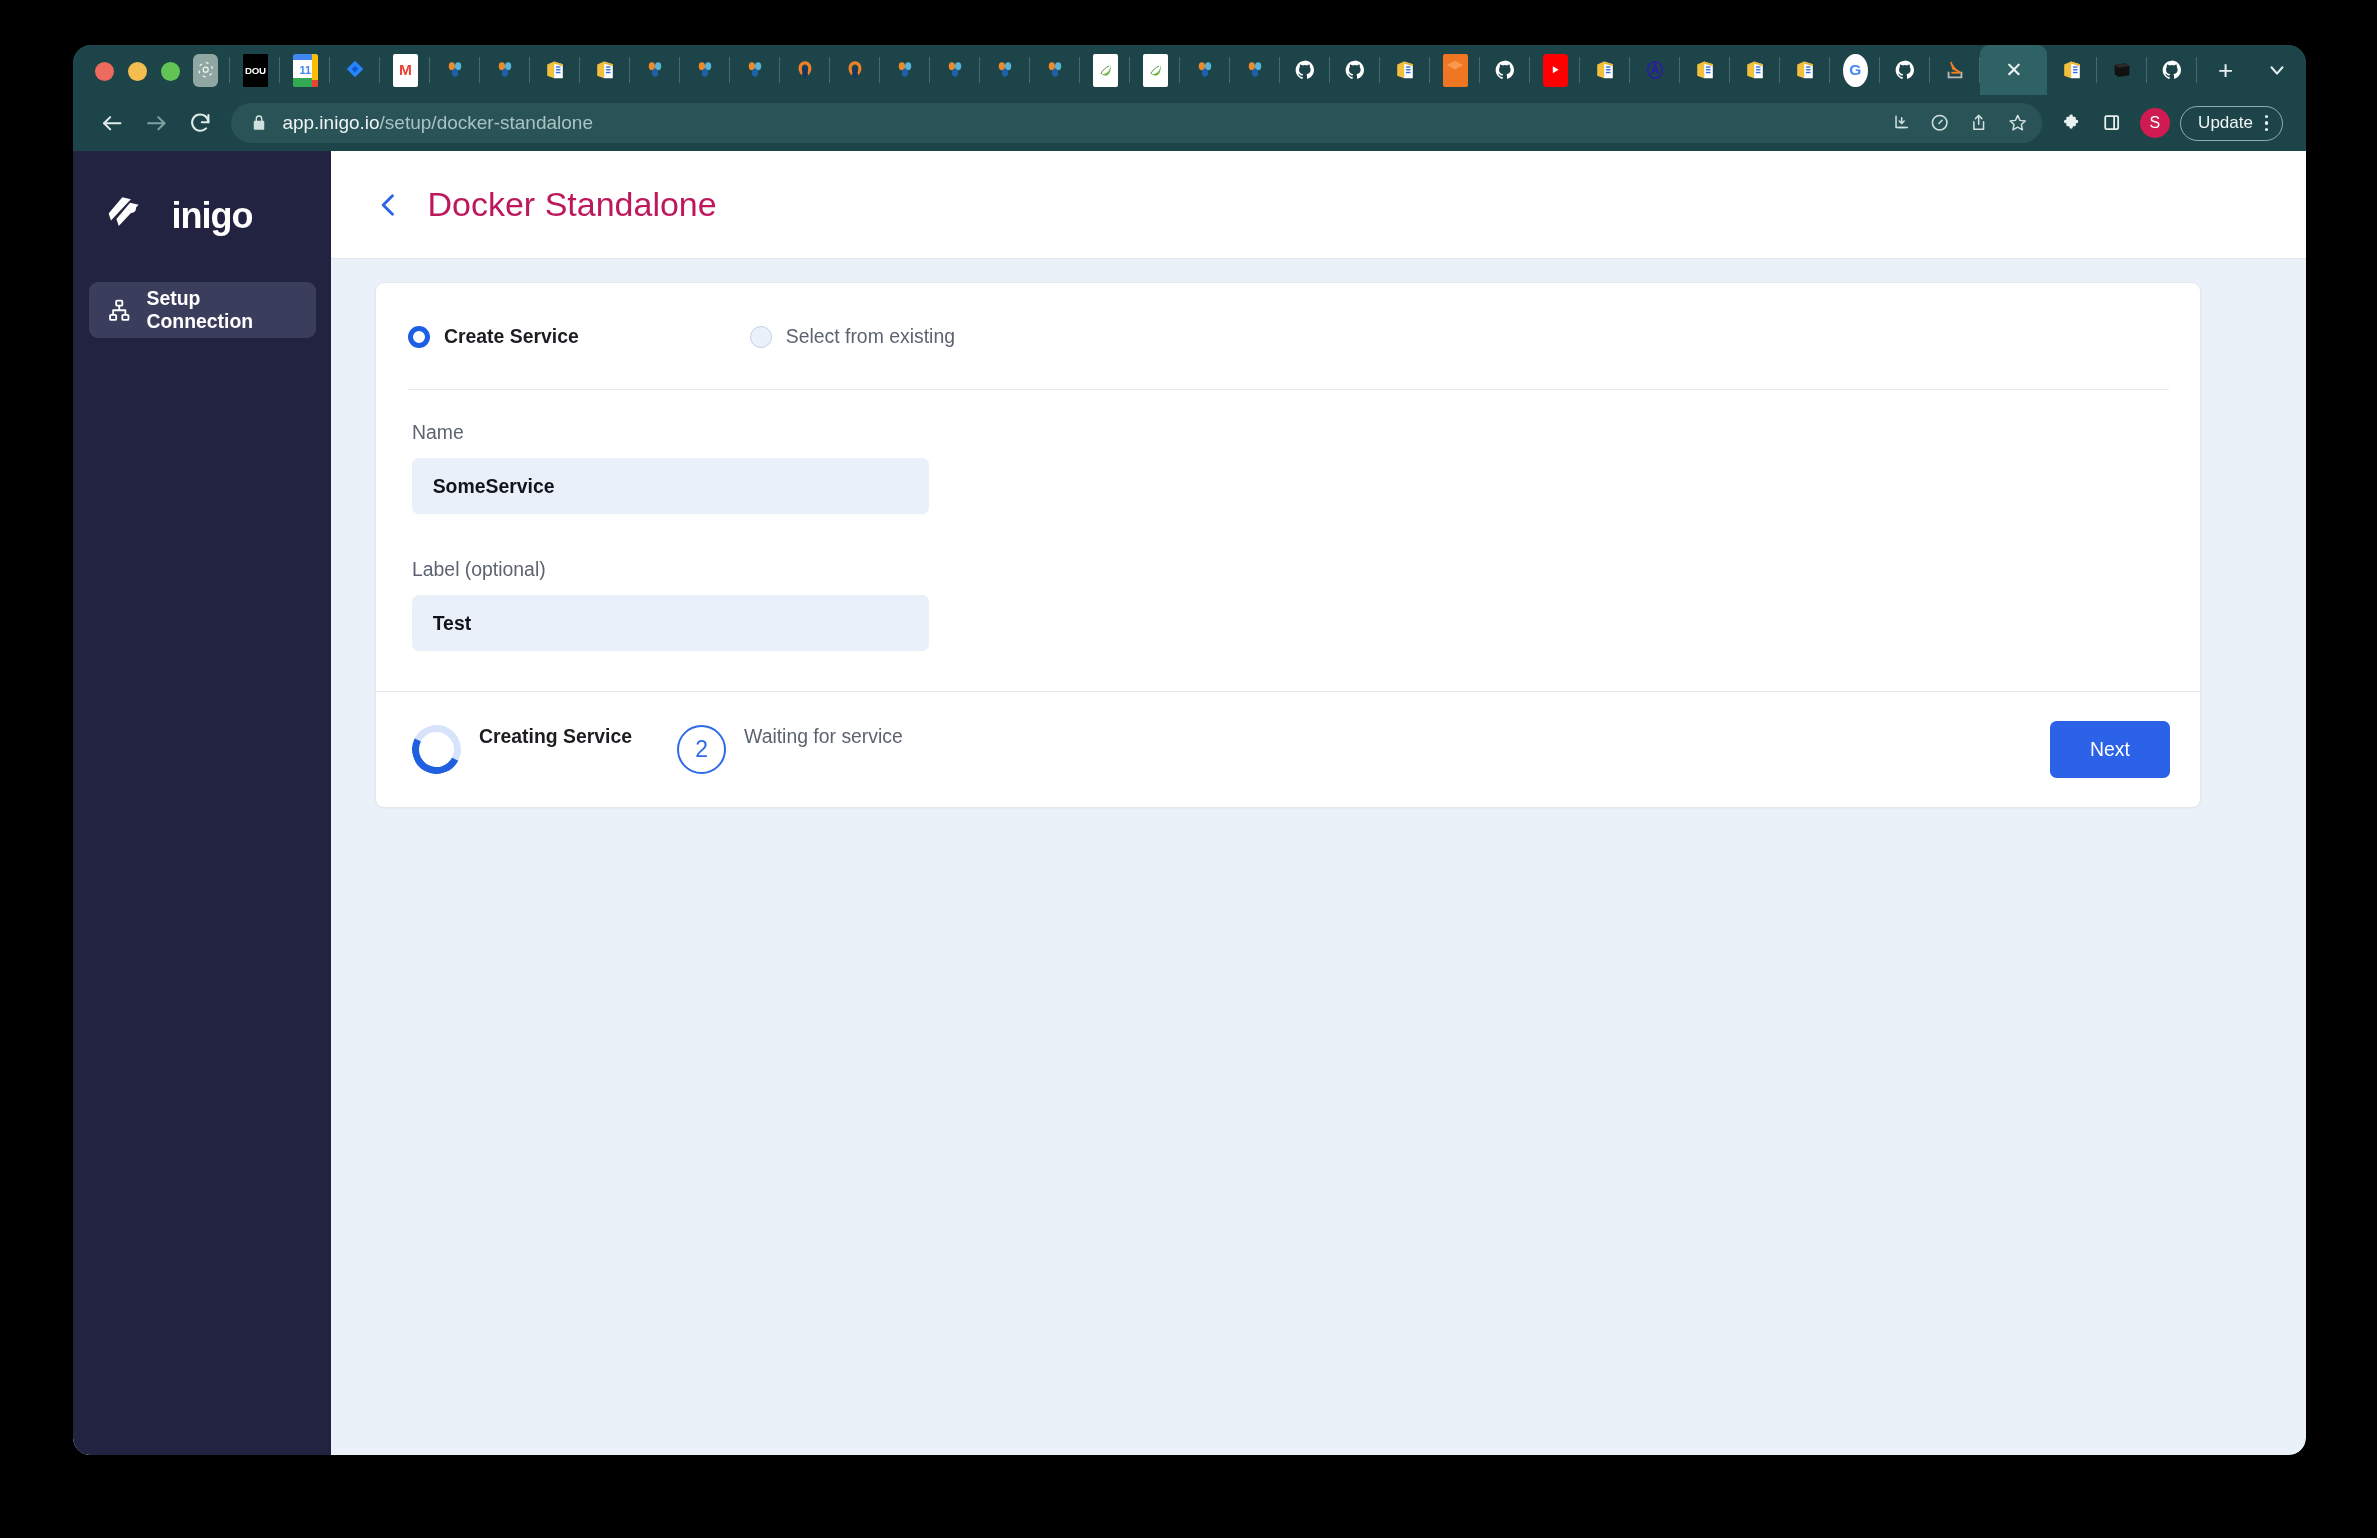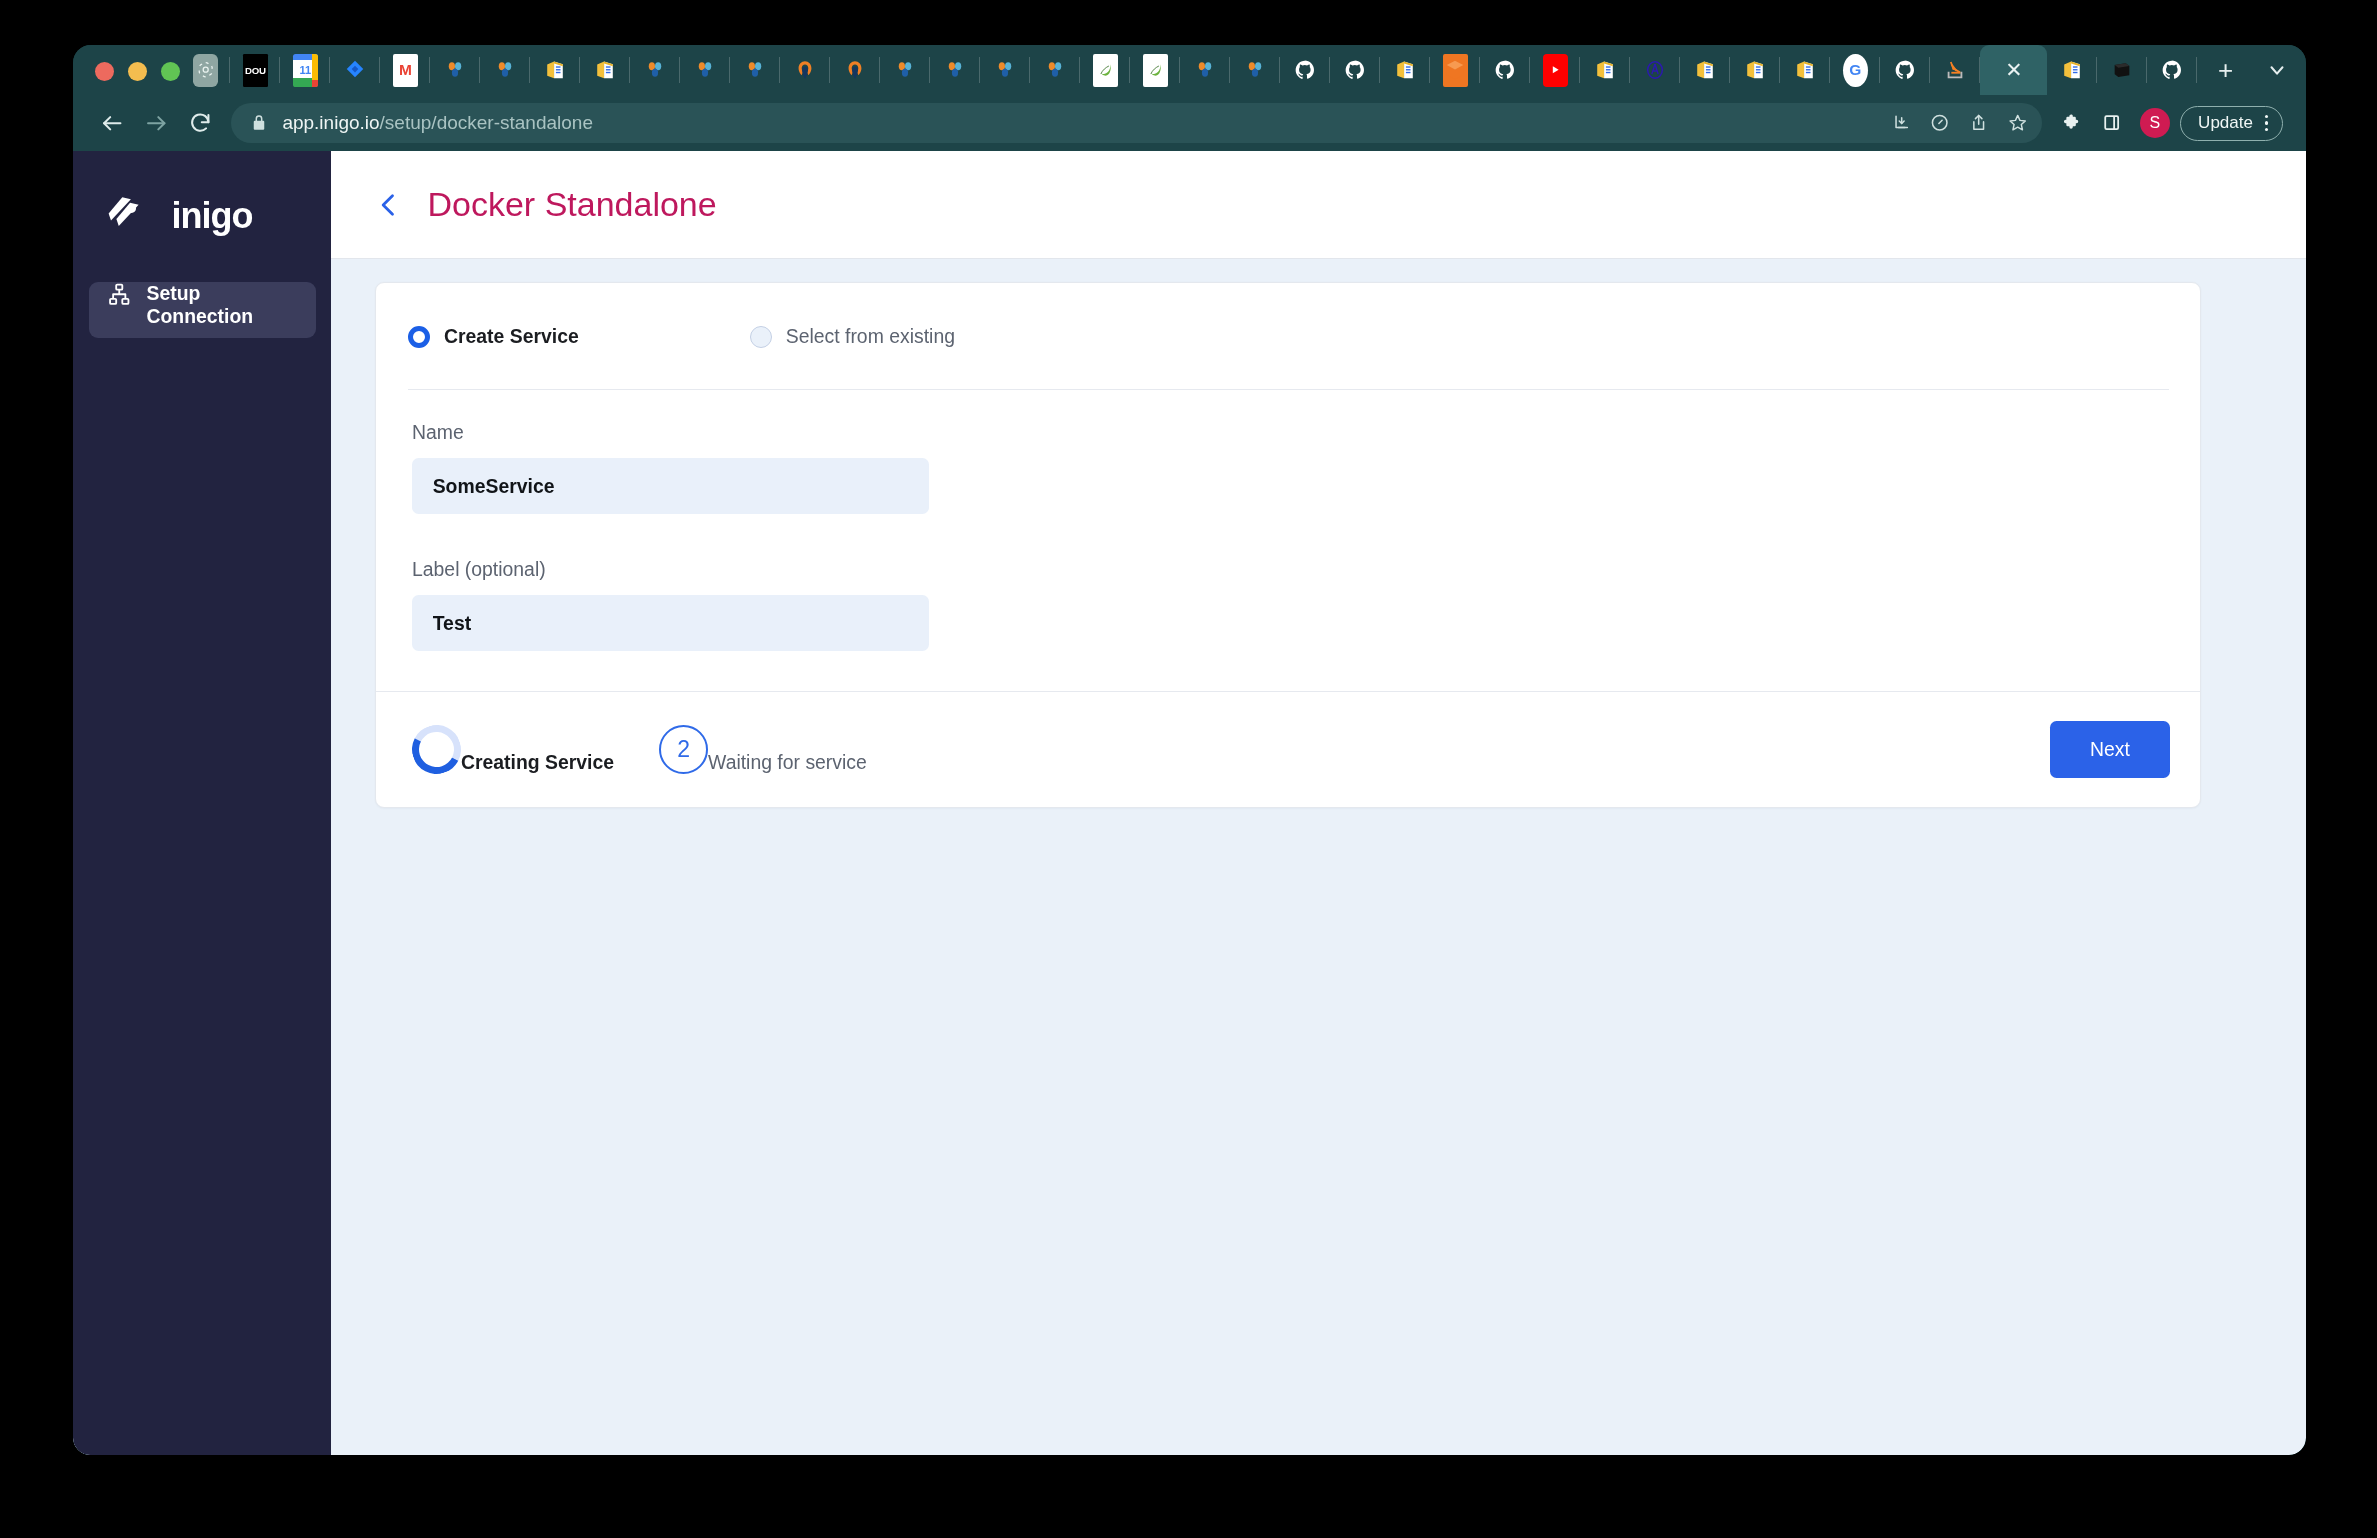--- a/index.html
+++ b/index.html
@@ -170,21 +170,21 @@
     display: flex; align-items: center; gap: 26px;
     padding: 44px 0 0 17px;
   }
   .logo-mark { width: 40px; height: 40px; }
   .logo-text { color:#fff; font-size: 36px; font-weight: 700; letter-spacing: -1px; }
   .nav-item {
     margin-top: 45px;
     background: #3b3d5c;
     border-radius: 9px;
     height: 56px;
-    display: flex; align-items: flex-start; gap: 15.5px;
+    display: flex; align-items: center; gap: 15.5px;
     padding: 0 18px;
   }
   .nav-item .label { color:#fff; font-size: 19.4px; font-weight: 600; }
 
   .content { flex: 1 1 auto; display: flex; flex-direction: column; min-width: 0; }
   .page-header {
     background: #fff;
     height: 108px;
     border-bottom: 1.3px solid #e2e6ec;
     display: flex; align-items: center;
@@ -235,21 +235,21 @@
     font-size: 19.4px; color: #111418; font-weight: 700;
     font-family: "Liberation Sans", sans-serif;
   }
 
   .card-footer {
     border-top: 1.3px solid #e6e9ef;
     height: 116px;
     display: flex; align-items: center;
     padding: 0 30px 0 36px;
   }
-  .step { display: flex; align-items: flex-end; }
+  .step { display: flex; align-items: flex-start; gap: 18px; }
   .step + .step { margin-left: 45px; }
   .spinner {
     width: 49px; height: 49px; border-radius: 50%;
     border: 7px solid #d7e2fb;
     border-bottom-color: #1f5fe0;
     border-left-color: #1f5fe0;
     transform: rotate(-18deg);
     flex: 0 0 49px;
   }
   .stepnum {

